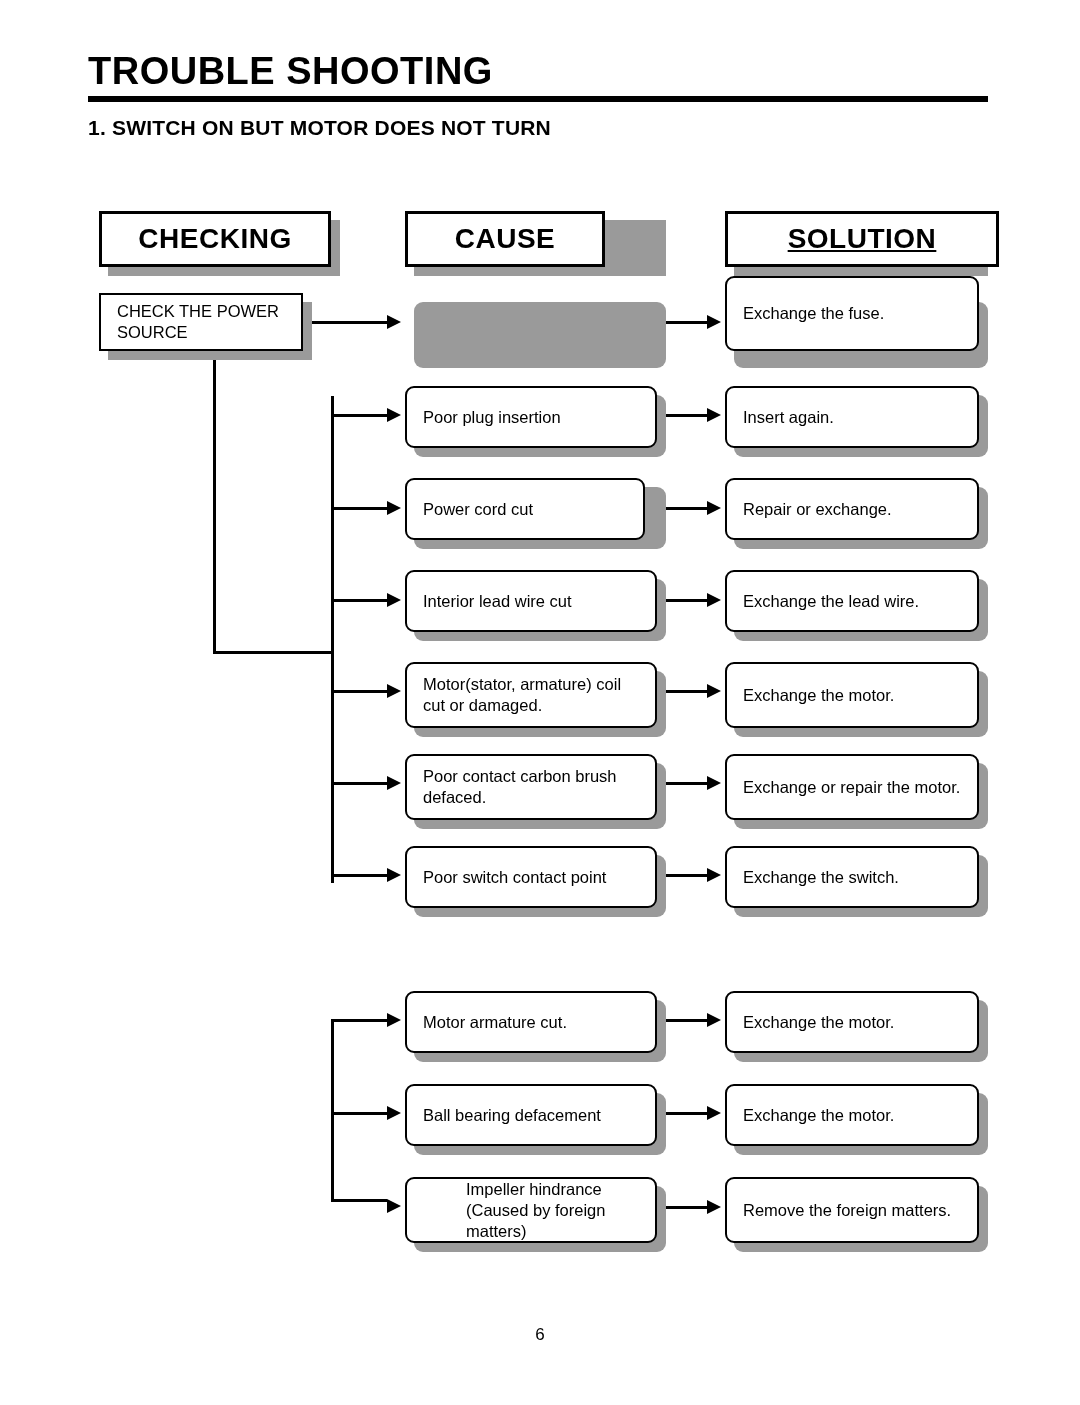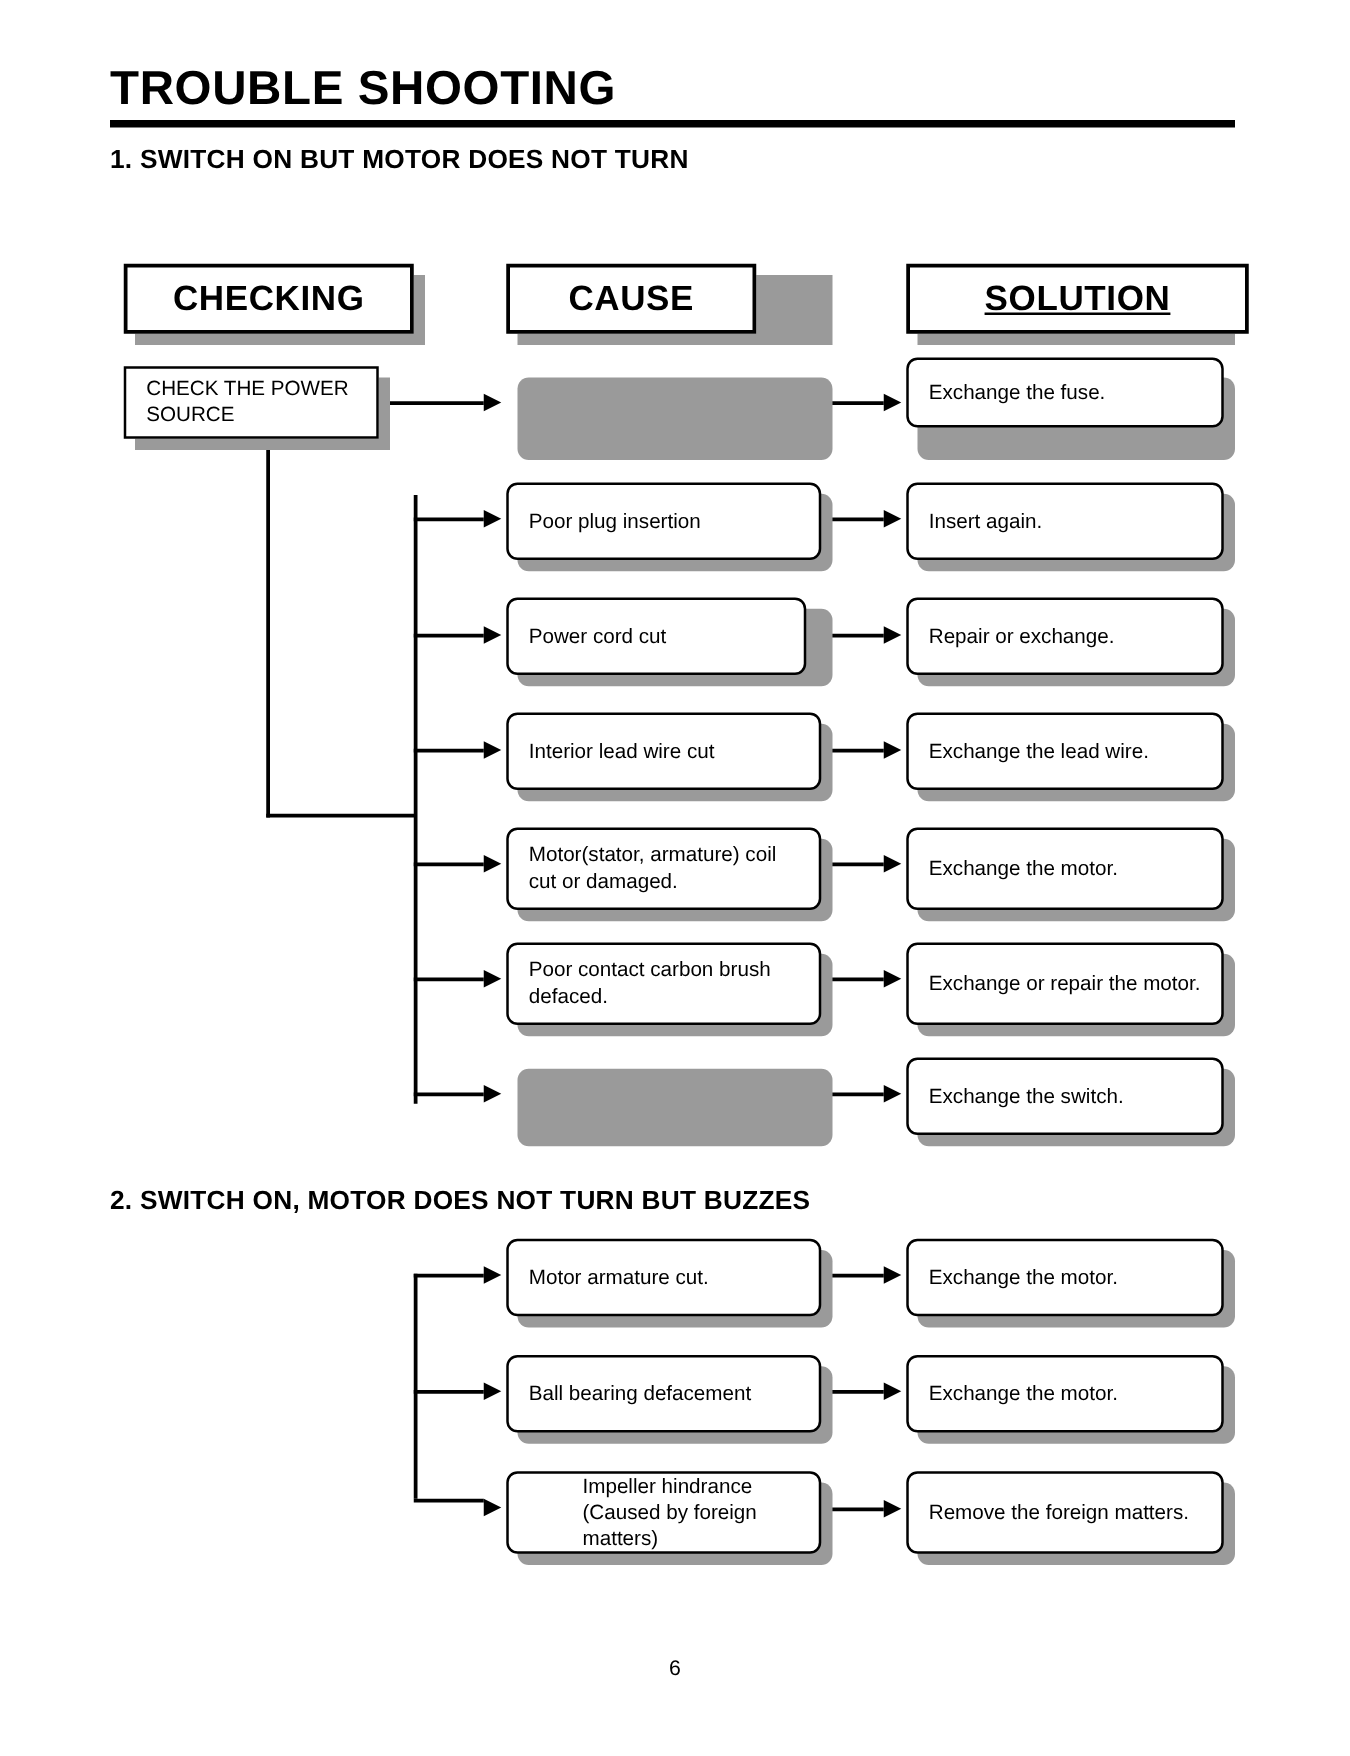--- a/index.html
+++ b/index.html
@@ -200,20 +200,23 @@
 cut or damaged.</span>
   </div>
 
   <div class="fbox-shadow" style="left:414px; top:763px; width:252px; height:66px;"></div>
   <div class="fbox" style="left:405px; top:754px; width:252px; height:66px;">
     <span style="white-space: pre-line;">Poor contact carbon brush
 defaced.</span>
   </div>
 
   <div class="fbox-shadow" style="left:414px; top:855px; width:252px; height:62px;"></div>
+  <div class="fbox" style="left:405px; top:846px; width:252px; height:62px;">
+    <span style="white-space: pre-line;">Poor switch contact point</span>
+  </div>
 
   <div class="ln" style="left:657px; top:321px; width:50px; height:3px;"></div>
   <div class="arrow" style="left:707px; top:315px;"></div>
 
   <div class="ln" style="left:657px; top:414px; width:50px; height:3px;"></div>
   <div class="arrow" style="left:707px; top:408px;"></div>
 
   <div class="ln" style="left:657px; top:507px; width:50px; height:3px;"></div>
   <div class="arrow" style="left:707px; top:501px;"></div>
 
@@ -223,21 +226,21 @@
   <div class="ln" style="left:657px; top:690px; width:50px; height:3px;"></div>
   <div class="arrow" style="left:707px; top:684px;"></div>
 
   <div class="ln" style="left:657px; top:782px; width:50px; height:3px;"></div>
   <div class="arrow" style="left:707px; top:776px;"></div>
 
   <div class="ln" style="left:657px; top:874px; width:50px; height:3px;"></div>
   <div class="arrow" style="left:707px; top:868px;"></div>
 
   <div class="fbox-shadow" style="left:734px; top:302px; width:254px; height:66px;"></div>
-  <div class="fbox" style="left:725px; top:286px; width:254px; height:56px;">
+  <div class="fbox" style="left:725px; top:276px; width:254px; height:75px;">
     <span style="white-space: pre-line;">Exchange the fuse.</span>
   </div>
 
   <div class="fbox-shadow" style="left:734px; top:395px; width:254px; height:62px;"></div>
   <div class="fbox" style="left:725px; top:386px; width:254px; height:62px;">
     <span style="white-space: pre-line;">Insert again.</span>
   </div>
 
   <div class="fbox-shadow" style="left:734px; top:487px; width:254px; height:62px;"></div>
   <div class="fbox" style="left:725px; top:478px; width:254px; height:62px;">
@@ -257,21 +260,20 @@
   <div class="fbox-shadow" style="left:734px; top:763px; width:254px; height:66px;"></div>
   <div class="fbox" style="left:725px; top:754px; width:254px; height:66px;">
     <span style="white-space: pre-line;">Exchange or repair the motor.</span>
   </div>
 
   <div class="fbox-shadow" style="left:734px; top:855px; width:254px; height:62px;"></div>
   <div class="fbox" style="left:725px; top:846px; width:254px; height:62px;">
     <span style="white-space: pre-line;">Exchange the switch.</span>
   </div>
 
-  <div class="section-heading" style="left:88px; top:949px;">2. SWITCH ON, MOTOR DOES NOT TURN BUT BUZZES</div>
 
   <div class="ln" style="left:331px; top:1019px; width:3px; height:180px;"></div>
 
   <div class="ln" style="left:331px; top:1019px; width:56px; height:3px;"></div>
   <div class="arrow" style="left:387px; top:1013px;"></div>
 
   <div class="ln" style="left:331px; top:1112px; width:56px; height:3px;"></div>
   <div class="arrow" style="left:387px; top:1106px;"></div>
 
   <div class="ln" style="left:331px; top:1199px; width:56px; height:3px;"></div>

